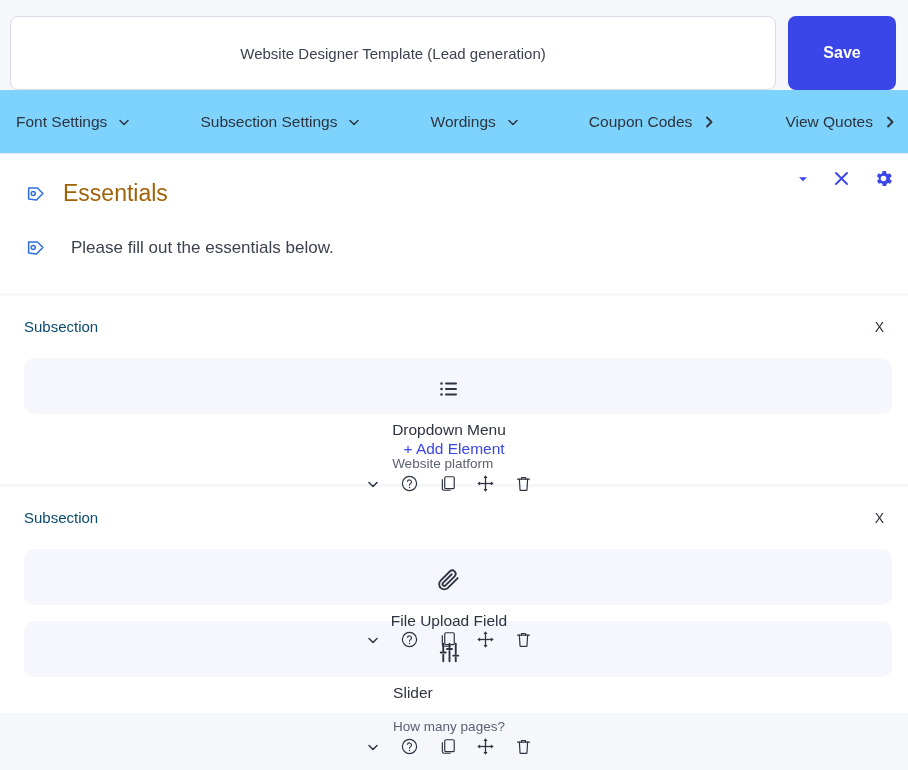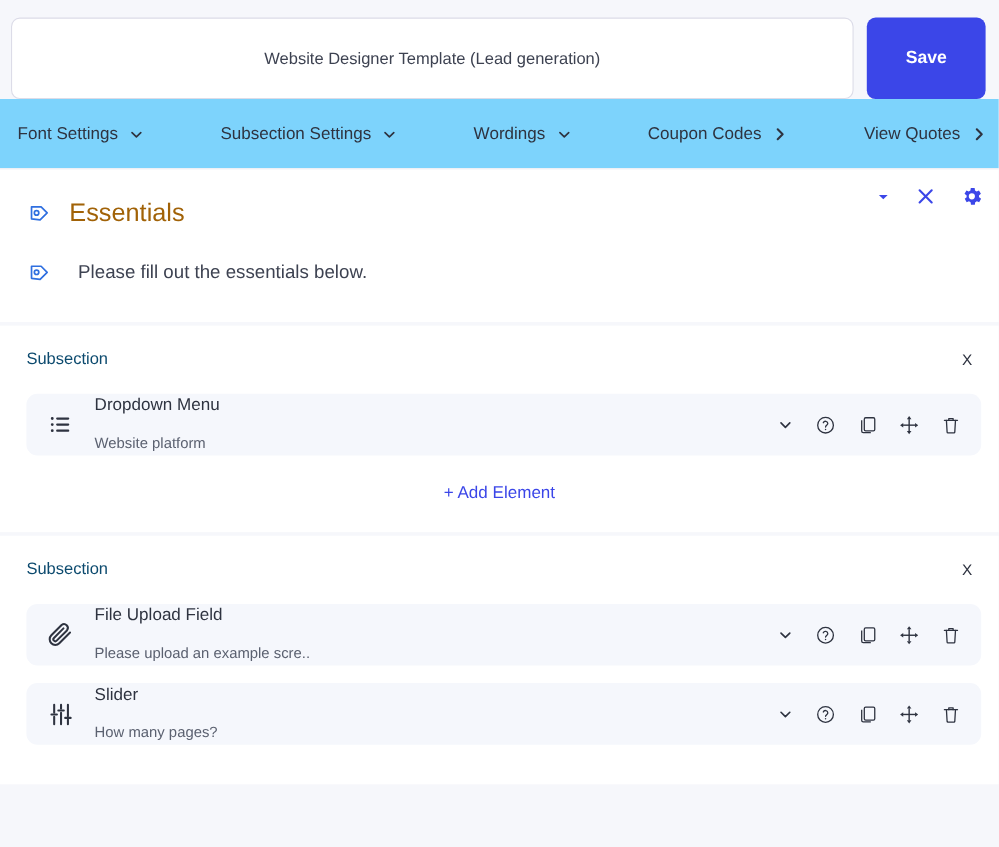--- a/index.html
+++ b/index.html
@@ -143,20 +143,21 @@
 
   .elements { padding: 22px 16px 0 24px; }
   .element-row {
     display: flex;
     align-items: center;
     background: #f5f7fc;
     border-radius: 10px;
     height: 56px;
     padding: 0 18px 0 0;
     margin-bottom: 16px;
+    flex-direction: column;
   }
   .el-icon {
     width: 62px;
     flex: 0 0 62px;
     display: flex;
     align-items: center;
     justify-content: center;
     color: #2e3340;
     line-height: 0;
   }
@@ -367,21 +368,20 @@
         </div>
         <div class="elements">
           <div class="element-row">
             <div class="el-icon">
               <svg xmlns="http://www.w3.org/2000/svg" width="26" height="26" viewBox="0 0 24 24" fill="none" stroke="currentColor" stroke-width="1.7" stroke-linecap="round" stroke-linejoin="round">
                 <path d="M20 10.2 11 19.2a4.7 4.7 0 0 1-6.7-6.7l8.6-8.6a3.2 3.2 0 0 1 4.5 4.5l-8.6 8.6a1.6 1.6 0 0 1-2.3-2.3l8-8"></path>
               </svg>
             </div>
             <div class="el-text">
               <div class="el-title">File Upload Field</div>
-              <div class="el-sub">Please upload an example scre..</div>
             </div>
             <div class="el-actions">
               <button class="icon-btn">
                 <svg xmlns="http://www.w3.org/2000/svg" width="16" height="16" viewBox="0 0 16 16" fill="none" stroke="currentColor" stroke-width="1.5" stroke-linecap="round" stroke-linejoin="round">
                   <path d="M4 6.5 L8 10.5 L12 6.5"></path>
                 </svg>
               </button>
               <button class="icon-btn">
                 <svg xmlns="http://www.w3.org/2000/svg" width="19" height="19" viewBox="0 0 24 24" fill="none" stroke="currentColor" stroke-width="1.5">
                   <circle cx="12" cy="12" r="9"></circle>

